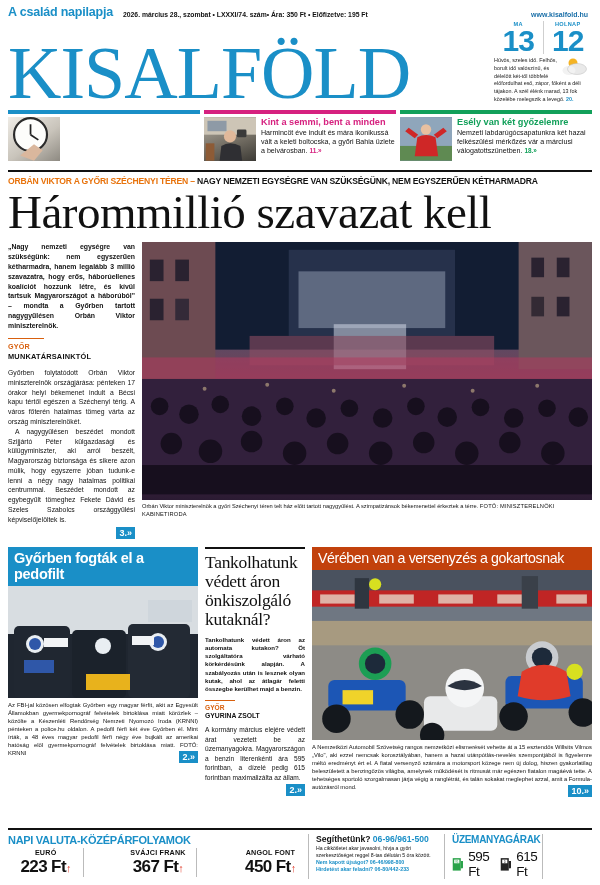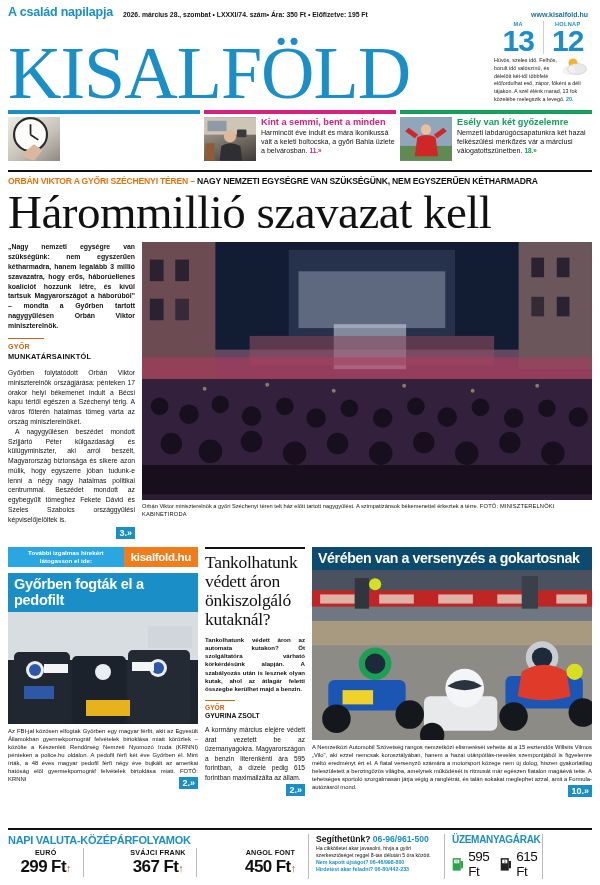--- a/index.html
+++ b/index.html
@@ -63,21 +63,21 @@
   .midwrap{display:flex;padding:8px 8px 0 8px;gap:7px;}
   .mid-left{width:190px;flex:none;}
   .mid-mid{width:100px;flex:none;}
   .mid-right{flex:1;}
 
   .webbanner{display:flex;height:20px;align-items:stretch;margin-bottom:6px;}
   .webbanner .wb-l{flex:1;background:#2aa7e0;color:#fff;font-size:6.2px;font-weight:bold;line-height:1.25;display:flex;flex-direction:column;justify-content:center;align-items:center;text-align:center;}
   .webbanner .wb-r{background:#f07d1a;color:#fff;font-size:11.5px;font-weight:bold;display:flex;align-items:center;padding:0 7px;letter-spacing:-.3px;}
 
   .blkhead{background:#1a8fc7;color:#fff;font-size:14.5px;font-weight:bold;padding:3px 6px 4px 6px;letter-spacing:-.3px;}
-  .blkhead-mag{background:#0c4a6e;color:#fff;font-size:14.2px;font-weight:bold;padding:3px 6px 4px 6px;letter-spacing:-.4px;}
+  .blkhead-mag{background:#c2410c;color:#fff;font-size:14.2px;font-weight:normal;padding:3px 6px 4px 6px;letter-spacing:-.4px;}
   .photo-sec{height:112px;overflow:hidden;position:relative;}
   .secbody{font-size:5.9px;line-height:1.38;text-align:justify;padding-top:3px;}
 
   .midrule{height:2px;background:#111;margin-bottom:4px;}
   .midtitle{font-family:"Liberation Serif",serif;font-size:17.5px;line-height:1.1;letter-spacing:-.3px;}
   .midlead{font-size:6.1px;line-height:1.36;font-weight:bold;text-align:justify;margin-top:6px;}
   .mid-byrule{height:1.5px;background:#d8600e;width:30px;margin:6px 0 3px 0;}
   .mid-city{font-size:6.6px;font-weight:bold;color:#d8600e;}
   .mid-name{font-size:6.8px;font-weight:bold;color:#111;margin-top:1px;}
   .midbody{font-size:6.6px;line-height:1.45;text-align:justify;margin-top:6px;}
@@ -290,27 +290,20 @@
       <div class="caption">
         <span>Orbán Viktor miniszterelnök a győri Széchenyi téren telt ház előtt tartott nagygyűlést. A szimpatizánsok békemenettel érkeztek a térre.</span>
         <span class="credit">FOTÓ: MINISZTERELNÖKI KABINETIRODA</span>
       </div>
     </div>
   </div>
 
   <div class="midwrap">
 
     <div class="mid-left">
-      <div class="webbanner">
-        <div class="wb-l">
-          <span>További izgalmas hírekért</span>
-          <span>látogasson el ide:</span>
-        </div>
-        <div class="wb-r">kisalfold.hu</div>
-      </div>
 
       <div class="blkhead">Győrben fogták el a pedofilt</div>
       <div class="photo-sec">
         <div class="ph" style="background:linear-gradient(180deg,#cfd6dc,#9fa8b0 55%,#5c626a)"></div>
         <svg class="ph" viewBox="0 0 190 112" preserveAspectRatio="none">
           <rect x="0" y="0" width="190" height="52" fill="#d8dde1"></rect>
           <rect x="0" y="48" width="190" height="64" fill="#1f2630"></rect>
           <rect x="6" y="40" width="56" height="72" rx="5" fill="#202731"></rect>
           <rect x="64" y="44" width="54" height="68" rx="5" fill="#1b222b"></rect>
           <rect x="120" y="38" width="62" height="74" rx="5" fill="#232a34"></rect>
@@ -400,21 +393,21 @@
 
   <div class="footer">
     <div class="footrule"></div>
     <div class="footrow">
 
       <div class="fx-curr">
         <div class="curr-title">NAPI VALUTA-KÖZÉPÁRFOLYAMOK</div>
         <div class="curr-cells">
           <div class="curr-cell">
             <div class="curr-name">EURÓ</div>
-            <div class="curr-val"><span>299 Ft</span><span class="arrow">↑</span></div>
+            <div class="curr-val"><span>223 Ft</span><span class="arrow">↑</span></div>
           </div>
           <div class="curr-cell">
             <div class="curr-name">SVÁJCI FRANK</div>
             <div class="curr-val"><span>367 Ft</span><span class="arrow">↑</span></div>
           </div>
           <div class="curr-cell">
             <div class="curr-name">ANGOL FONT</div>
             <div class="curr-val"><span>450 Ft</span><span class="arrow">↑</span></div>
           </div>
         </div>

